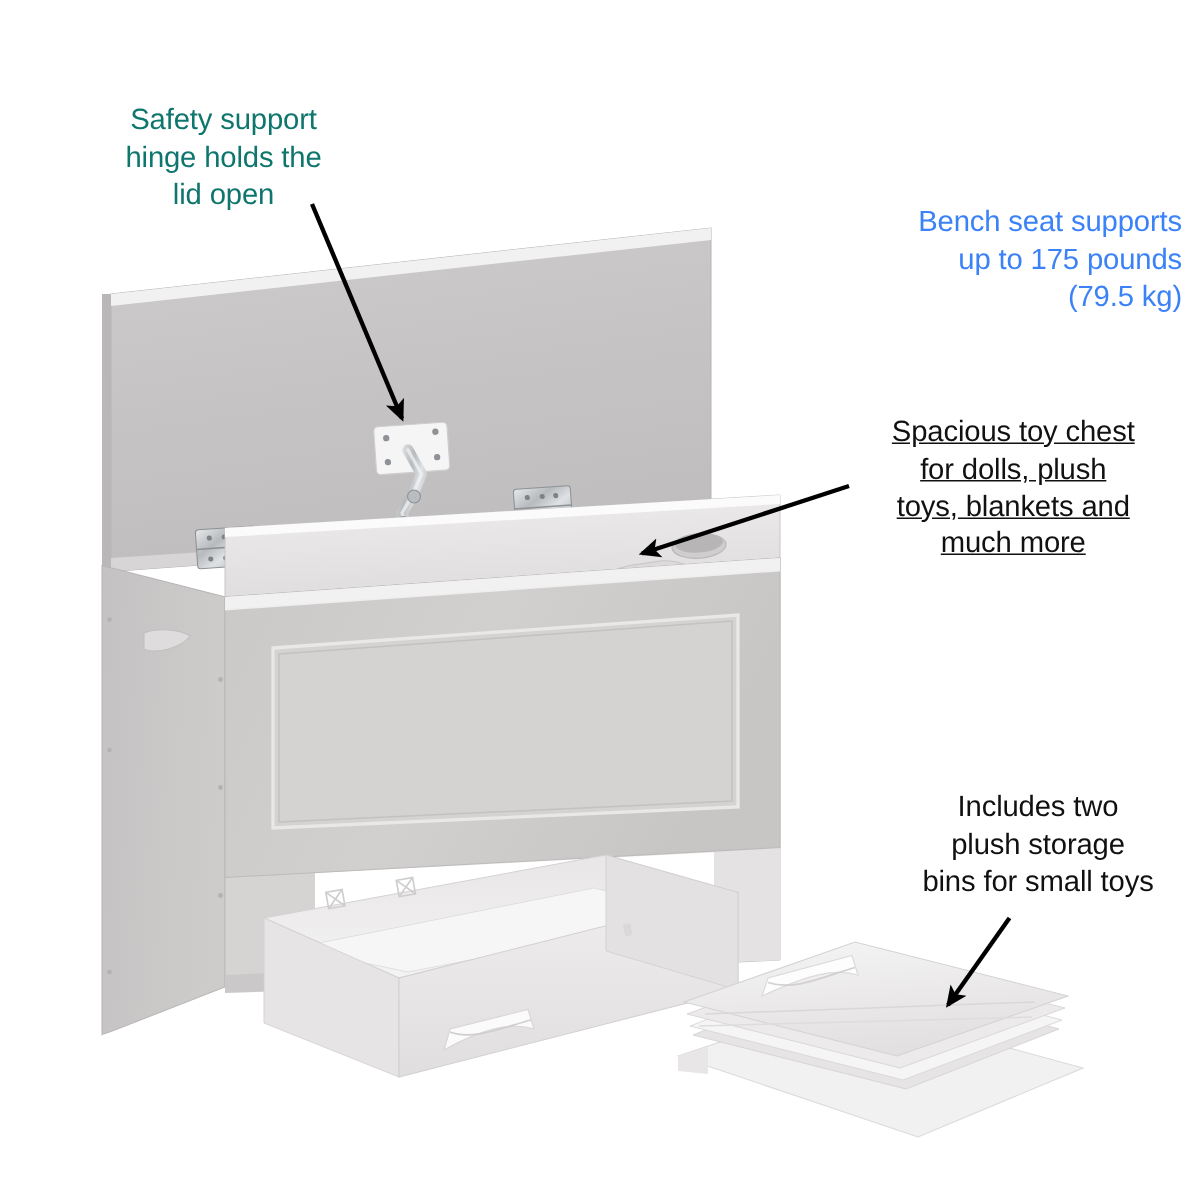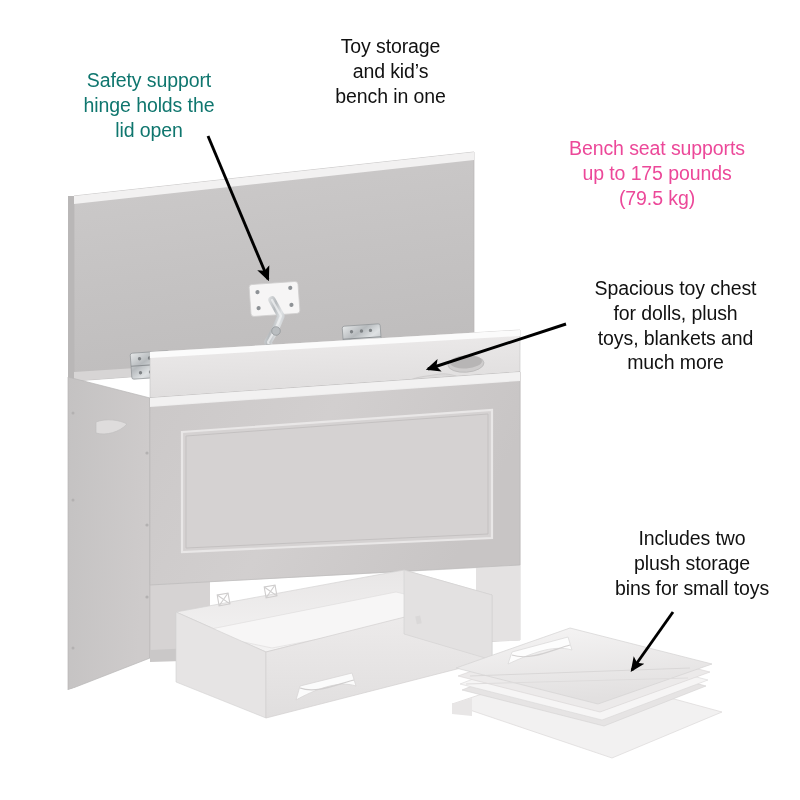--- a/index.html
+++ b/index.html
@@ -239,29 +239,26 @@
       <line id="arrow-hinge" x1="208" y1="136" x2="268" y2="279" stroke="#000000" stroke-width="2.9" marker-end="url(#arrowHead)"></line>
       <line id="arrow-chest" x1="566" y1="324" x2="428" y2="369" stroke="#000000" stroke-width="2.9" marker-end="url(#arrowHead)"></line>
       <line id="arrow-bins" x1="673" y1="612" x2="632" y2="670" stroke="#000000" stroke-width="2.9" marker-end="url(#arrowHead)"></line>
     </g>
   </svg>
 
   <div class="callout" id="callout-hinge" style="color: #0f766e;">Safety support
 hinge holds the
 lid open</div>
 
-  <div class="callout" id="callout-bench" style="color: rgb(17, 17, 17);">Toy storage
-and kid’s
-bench in one</div>
-
-  <div class="callout" id="callout-weight" style="color: #ec4899;">Bench seat supports
+
+  <div class="callout" id="callout-weight" style="color: #3b82f6; text-align: right;">Bench seat supports
 up to 175 pounds
 (79.5 kg)</div>
 
-  <div class="callout" id="callout-chest" style="color: rgb(17, 17, 17);">Spacious toy chest
+  <div class="callout" id="callout-chest" style="color: rgb(17, 17, 17); text-decoration: underline;">Spacious toy chest
 for dolls, plush
 toys, blankets and
 much more</div>
 
   <div class="callout" id="callout-bins" style="color: rgb(17, 17, 17);">Includes two
 plush storage
 bins for small toys</div>
 
 </div>
 

